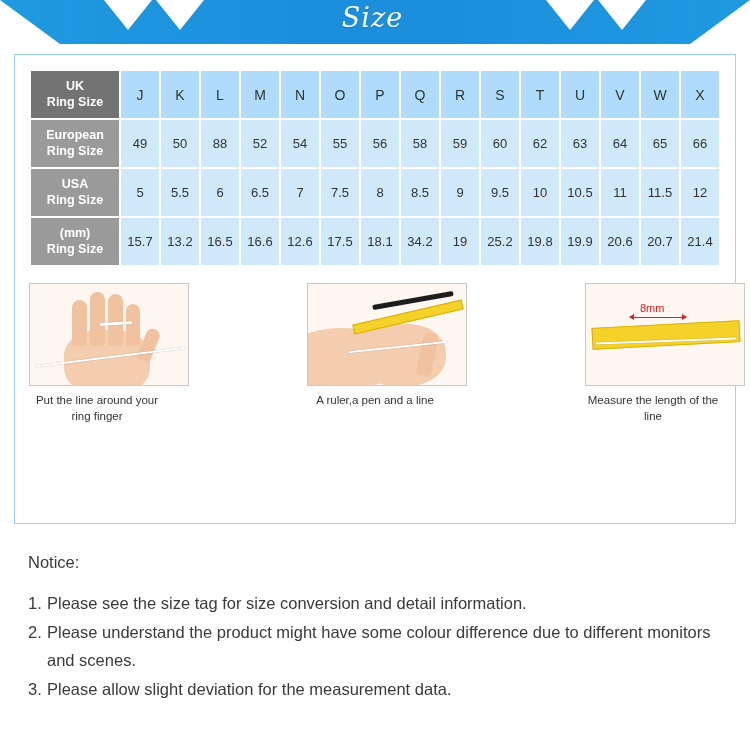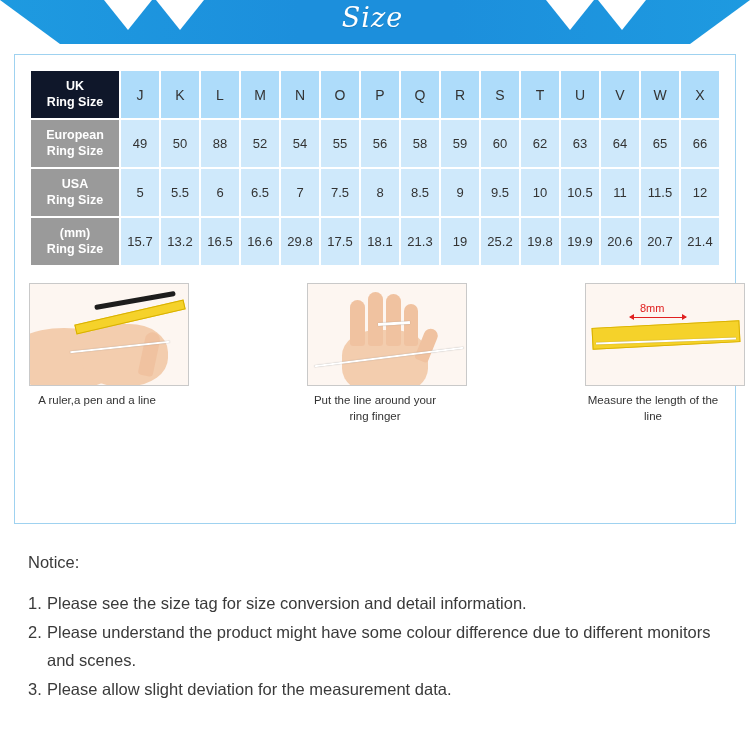--- a/index.html
+++ b/index.html
@@ -108,21 +108,21 @@
     line-height: 1.25;
   }
   table.size-table th.rowhead .sub {
     display: block;
     font-weight: bold;
   }
   table.size-table tr.uk td {
     background: #aedcfa;
     font-size: 14px;
   }
-  table.size-table tr.uk th.rowhead { background: #0f172a; }
+  table.size-table tr.uk th.rowhead { background: #737373; }
 
   
   .photos {
     display: flex;
     justify-content: space-between;
     margin-top: 16px;
   }
   .photo-cell {
     width: 136px;
     text-align: center;
@@ -307,64 +307,64 @@
 
       <tr>
         <th class="rowhead">
           <span class="sub">(mm)</span>
           <span class="sub">Ring Size</span>
         </th>
         <td>15.7</td>
         <td>13.2</td>
         <td>16.5</td>
         <td>16.6</td>
-        <td>29.8</td>
+        <td>12.6</td>
         <td>17.5</td>
         <td>18.1</td>
-        <td>21.3</td>
+        <td>34.2</td>
         <td>19</td>
         <td>25.2</td>
         <td>19.8</td>
         <td>19.9</td>
         <td>20.6</td>
         <td>20.7</td>
         <td>21.4</td>
       </tr>
     </tbody>
   </table>
 
   <div class="photos">
-
-    <div class="photo-cell">
-      <div class="photo">
-        <div class="skin" style="left:-26px; top:44px; width:120px; height:62px;"></div>
-        <div class="skin" style="left:52px; top:40px; width:86px; height:62px; border-radius:40% 45% 45% 40%;"></div>
-        <div class="finger" style="left:112px; top:48px; width:15px; height:44px; transform:rotate(12deg);"></div>
-        <div class="ruler" style="left:44px; top:28px; width:112px; height:10px; transform:rotate(-13deg);"></div>
-        <div class="pen" style="left:64px; top:14px; width:82px; height:5px; transform:rotate(-10deg);"></div>
-        <div class="thread" style="left:40px; top:62px; width:100px; height:2px; transform:rotate(-6deg);"></div>
-      </div>
-      <div class="caption">A ruler,a pen and a line</div>
-    </div>
 
     <div class="photo-cell">
       <div class="photo">
         <div class="skin" style="left:34px; top:46px; width:86px; height:64px; border-radius:40%;"></div>
         <div class="finger" style="left:42px; top:16px; width:15px; height:46px;"></div>
         <div class="finger" style="left:60px; top:8px; width:15px; height:54px;"></div>
         <div class="finger" style="left:78px; top:10px; width:15px; height:52px;"></div>
         <div class="finger" style="left:96px; top:20px; width:14px; height:42px;"></div>
         <div class="finger" style="left:112px; top:44px; width:14px; height:34px; transform:rotate(22deg);"></div>
         <div class="thread" style="left:70px; top:38px; width:32px; height:3px; transform:rotate(-4deg);"></div>
         <div class="thread" style="left:6px; top:72px; width:150px; height:2px; transform:rotate(-7deg);"></div>
       </div>
       <div class="caption">Put the line around
 your ring finger</div>
     </div>
 
+    <div class="photo-cell">
+      <div class="photo">
+        <div class="skin" style="left:-26px; top:44px; width:120px; height:62px;"></div>
+        <div class="skin" style="left:52px; top:40px; width:86px; height:62px; border-radius:40% 45% 45% 40%;"></div>
+        <div class="finger" style="left:112px; top:48px; width:15px; height:44px; transform:rotate(12deg);"></div>
+        <div class="ruler" style="left:44px; top:28px; width:112px; height:10px; transform:rotate(-13deg);"></div>
+        <div class="pen" style="left:64px; top:14px; width:82px; height:5px; transform:rotate(-10deg);"></div>
+        <div class="thread" style="left:40px; top:62px; width:100px; height:2px; transform:rotate(-6deg);"></div>
+      </div>
+      <div class="caption">A ruler,a pen and a line</div>
+    </div>
+
 
     <div class="photo-cell">
       <div class="photo">
         <div class="ruler" style="left:6px; top:40px; width:148px; height:22px; transform:rotate(-3deg);"></div>
         <div class="thread" style="left:10px; top:56px; width:140px; height:2px; transform:rotate(-2deg);"></div>
         <div class="measure-label">8mm</div>
         <div class="measure-arrow"></div>
       </div>
       <div class="caption">Measure the length of the line</div>
     </div>

